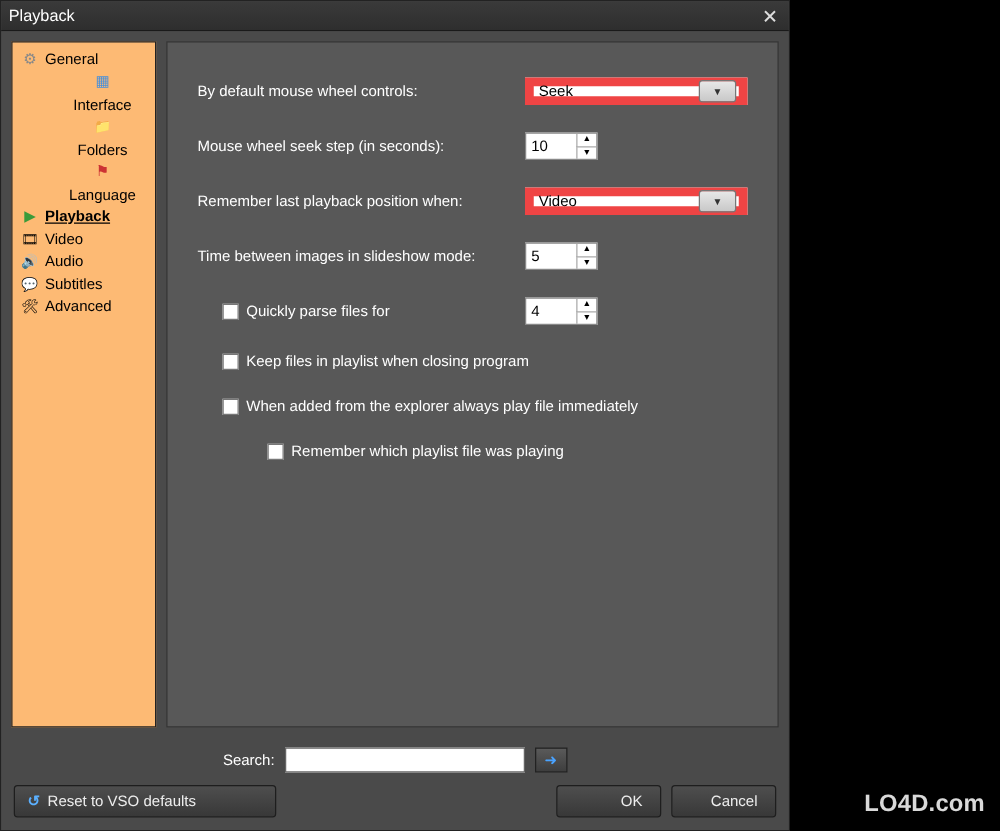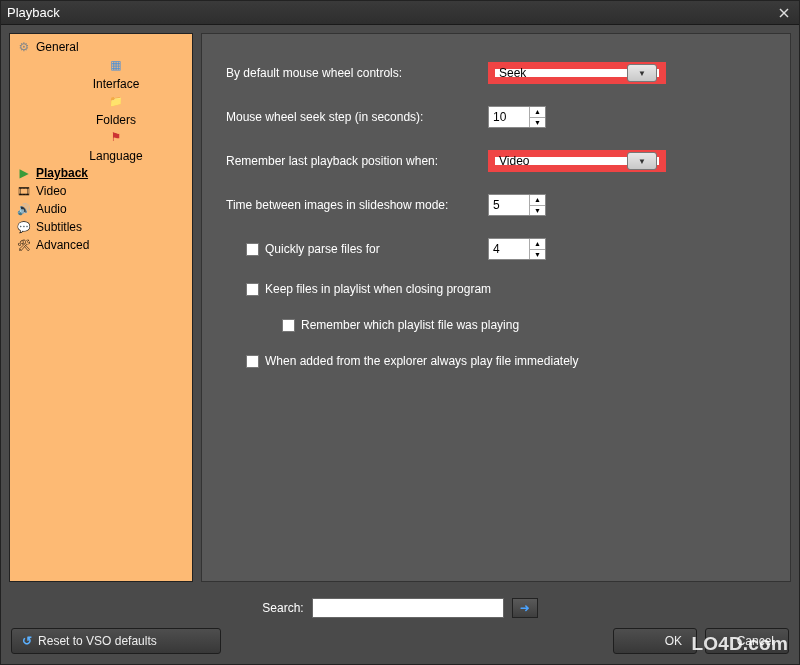--- a/index.html
+++ b/index.html
@@ -6,21 +6,21 @@
 body {
   font-family: "Segoe UI", Tahoma, sans-serif;
   font-size: 12px;
   background: #000;
   color: #fff;
   width: 800px;
   height: 665px;
   overflow: hidden;
 }
 .window {
-  width: 800px;
+  width: 632px;
   height: 665px;
   background: #4a4a4a;
   border: 1px solid #222;
   display: flex;
   flex-direction: column;
 }
 .titlebar {
   height: 24px;
   background: linear-gradient(#3a3a3a, #2e2e2e);
   border-bottom: 1px solid #1a1a1a;
@@ -327,31 +327,31 @@
         </div>
       </div>
 
       <div class="row indent1">
         <div class="checkbox-row">
           <div class="checkbox"></div>
           <span>Keep files in playlist when closing program</span>
         </div>
       </div>
 
+      <div class="row indent1">
+        <div class="checkbox-row">
+          <div class="checkbox"></div>
+          <span>When added from the explorer always play file immediately</span>
+        </div>
+      </div>
+
       <div class="row indent2">
         <div class="checkbox-row">
           <div class="checkbox"></div>
           <span>Remember which playlist file was playing</span>
-        </div>
-      </div>
-
-      <div class="row indent1">
-        <div class="checkbox-row">
-          <div class="checkbox"></div>
-          <span>When added from the explorer always play file immediately</span>
         </div>
       </div>
 
     </div>
   </div>
 
   <div class="bottom-search">
     <span class="search-label">Search:</span>
     <div class="search-input"></div>
     <div class="search-btn">

